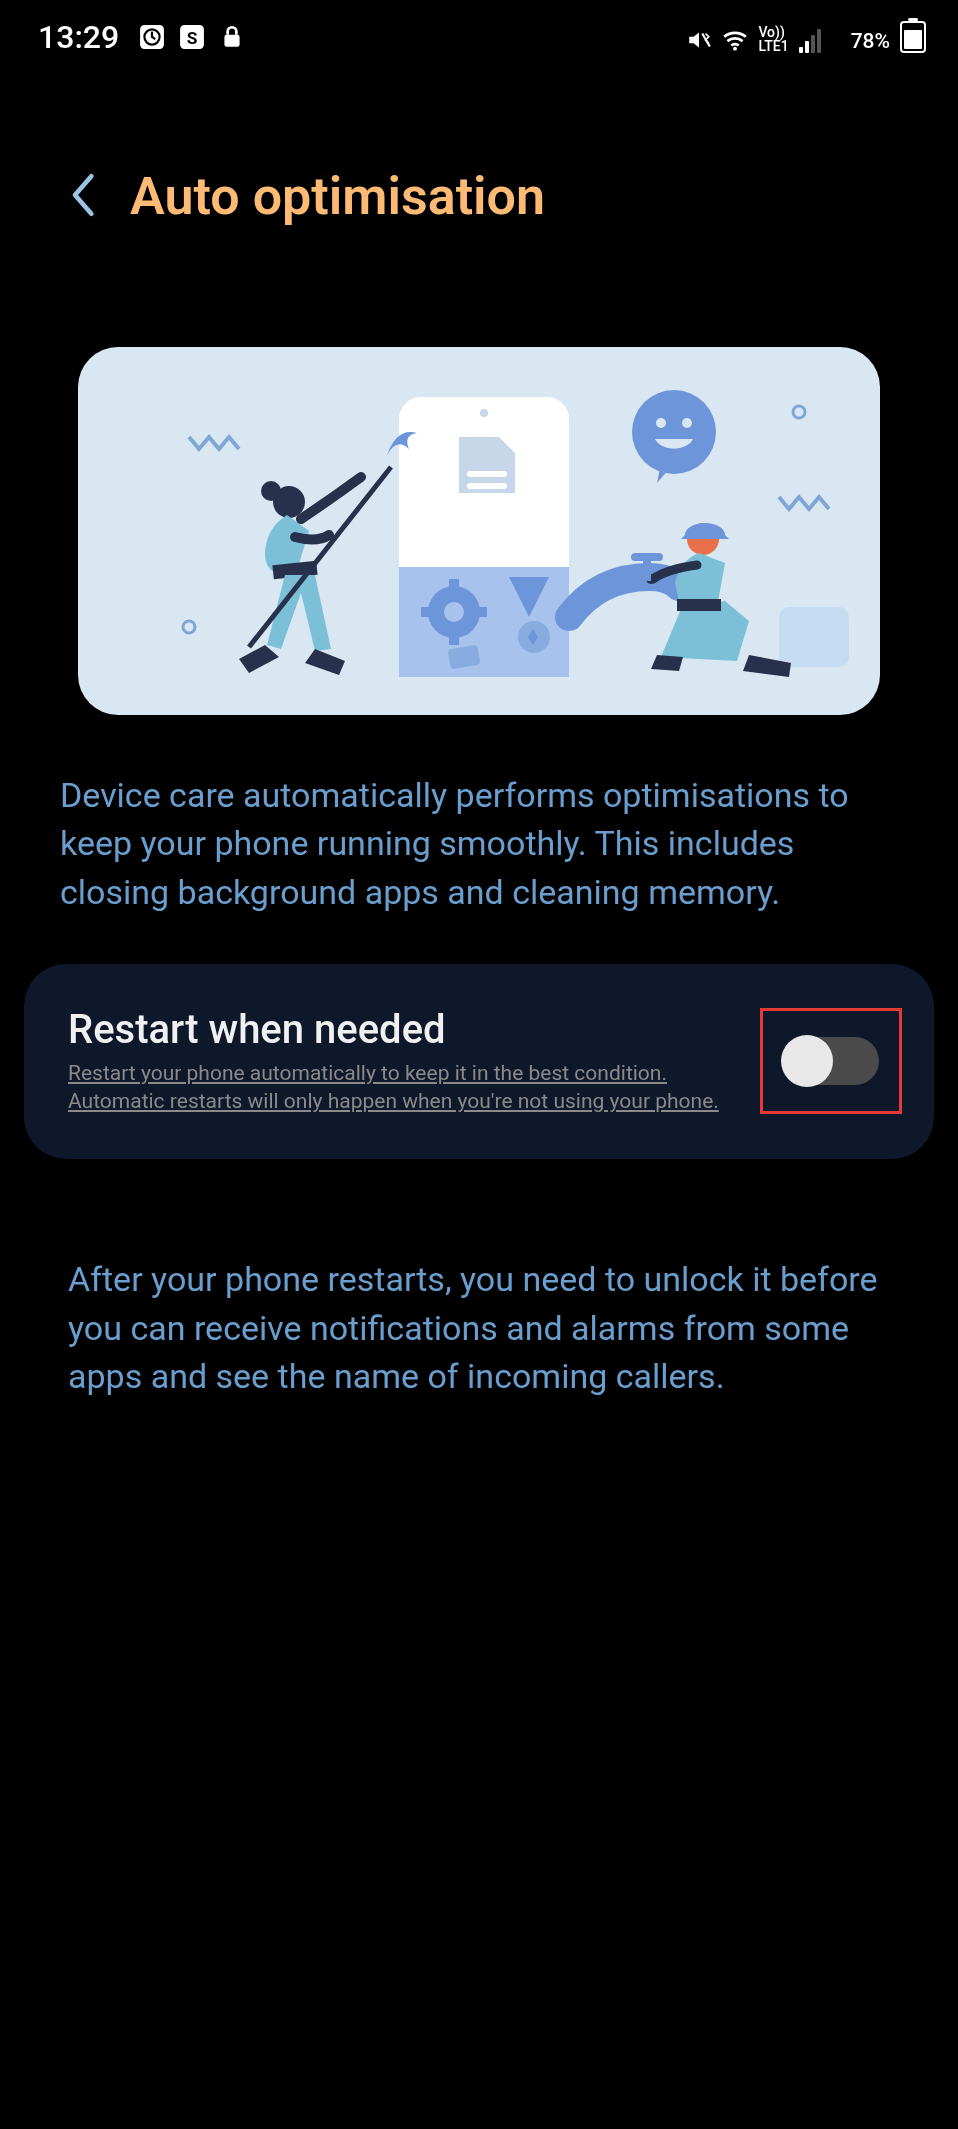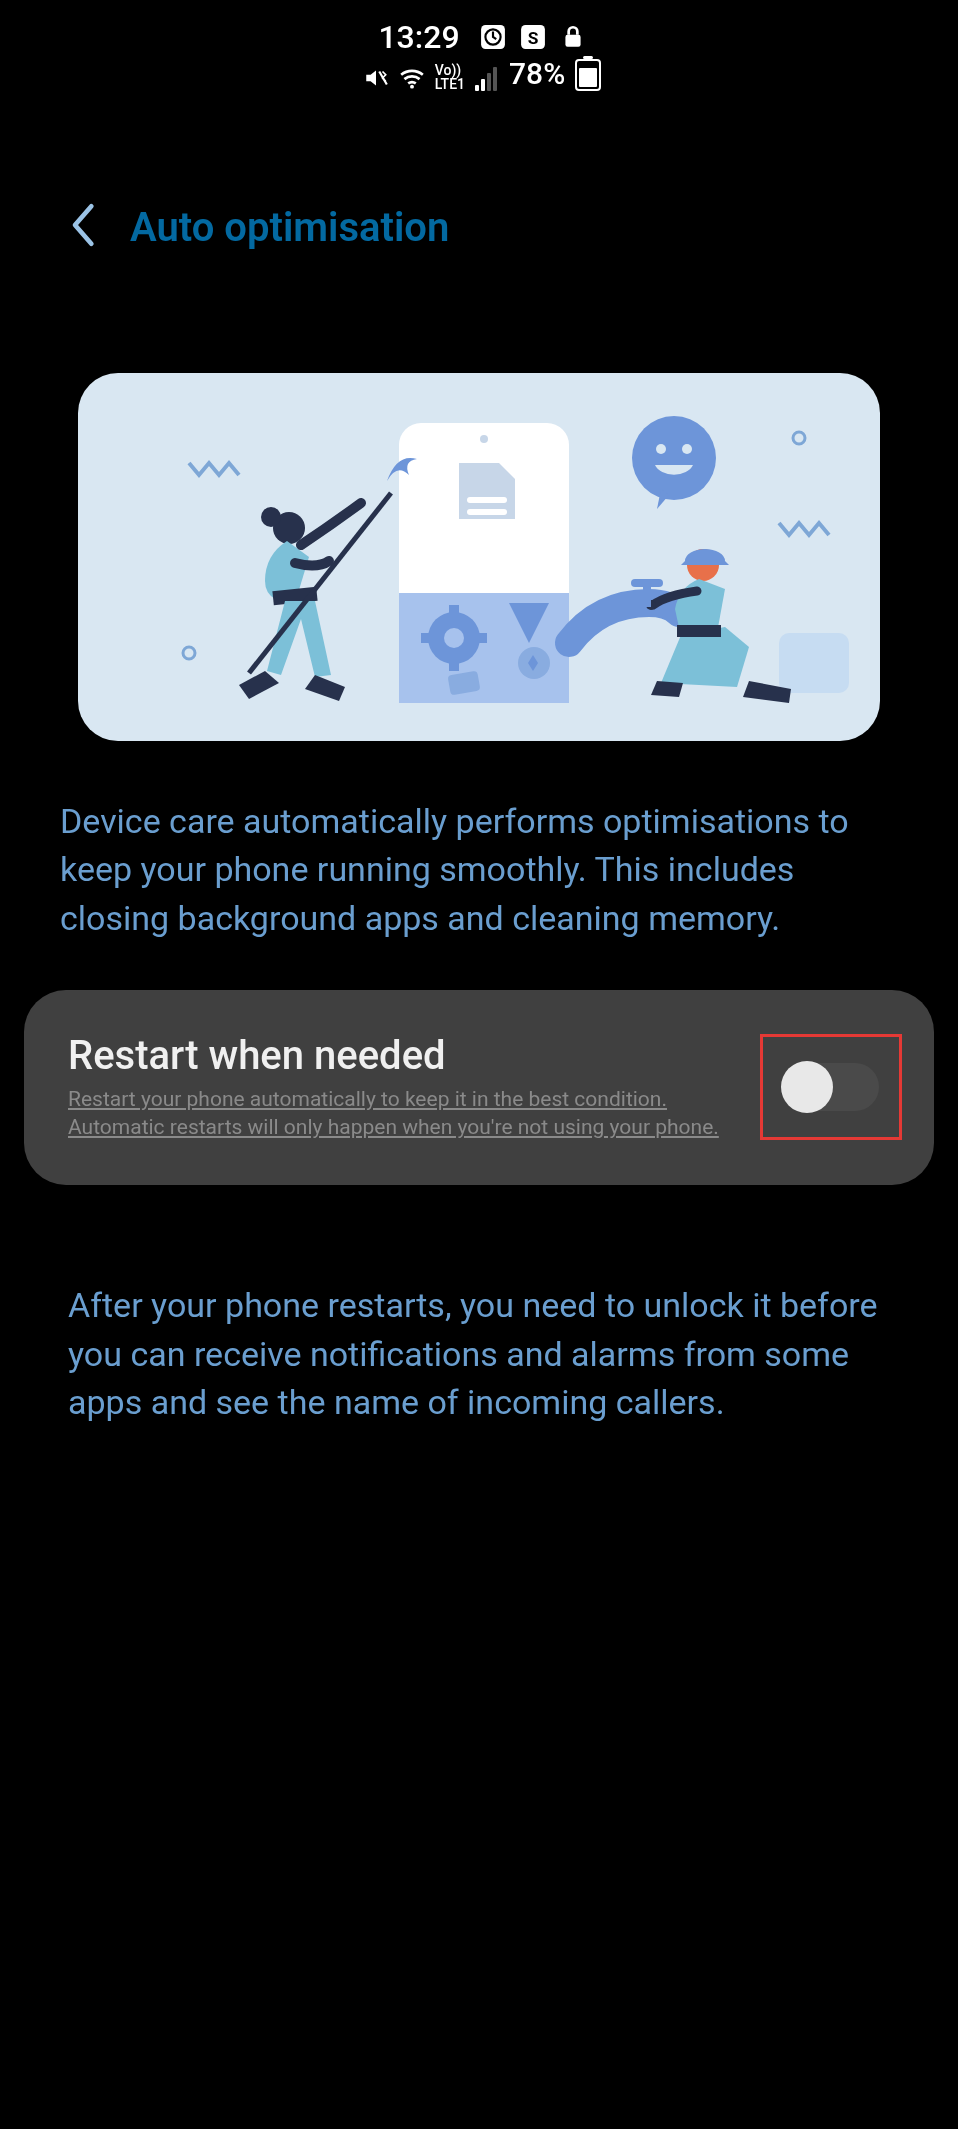--- a/index.html
+++ b/index.html
@@ -11,68 +11,67 @@
       color: #fff;
       overflow: hidden;
     }
     .status-bar {
       display: flex;
       justify-content: space-between;
       align-items: center;
       padding: 18px 32px 8px 38px;
       font-size: 30px;
       font-weight: 500;
-      flex-direction: column;
     }
     .status-left { display: flex; align-items: center; gap: 14px; }
     .status-right { display: flex; align-items: flex-end; gap: 10px; }
     .status-time { font-size: 32px; margin-right: 6px; }
     .status-icon-box {
       width: 26px; height: 26px; display: inline-flex;
       align-items: center; justify-content: center;
     }
-    .battery-pct { font-size: 30px; margin-left: 2px; }
+    .battery-pct { font-size: 21px; margin-left: 20px; }
     .battery-shell {
       width: 26px; height: 32px; border: 2px solid #fff;
       border-radius: 4px; position: relative; display:flex;
       align-items:flex-end; padding:2px;
     }
     .battery-shell::before {
       content:''; position:absolute; top:-5px; left:50%;
       transform:translateX(-50%); width:10px; height:3px;
       background:#fff; border-radius:2px;
     }
     .battery-fill { background:#fff; width:100%; height:78%; border-radius:1px;}
     .header {
       display:flex; align-items:center; gap: 34px;
       padding: 102px 48px 30px 68px;
     }
     .back-chevron { width: 28px; height: 48px; }
     .page-title {
-      font-size: 40px; font-weight: 600; color:#0369a1;
+      font-size: 52px; font-weight: 600; color:#fdba74;
     }
     .illustration-card {
       margin: 90px 78px 0 78px;
       background: #D9E7F2;
       border-radius: 40px;
       height: 368px;
       position: relative;
       overflow:hidden;
     }
     .illust-svg { width:100%; height:100%; }
     .desc-text {
       color: #6A9ECF;
       font-size: 34px;
       line-height: 1.42;
       padding: 56px 68px 0 60px;
       font-weight: 400;
     }
     .settings-card {
       margin: 48px 24px 0 24px;
-      background: #404040;
+      background: #0f172a;
       border-radius: 42px;
       padding: 42px 44px 44px 44px;
       display:flex;
       gap: 20px;
       align-items:center;
     }
     .settings-text { flex:1; }
     .settings-title {
       font-size: 40px; font-weight: 500; color:#F0F0F0;
       margin-bottom: 6px;

